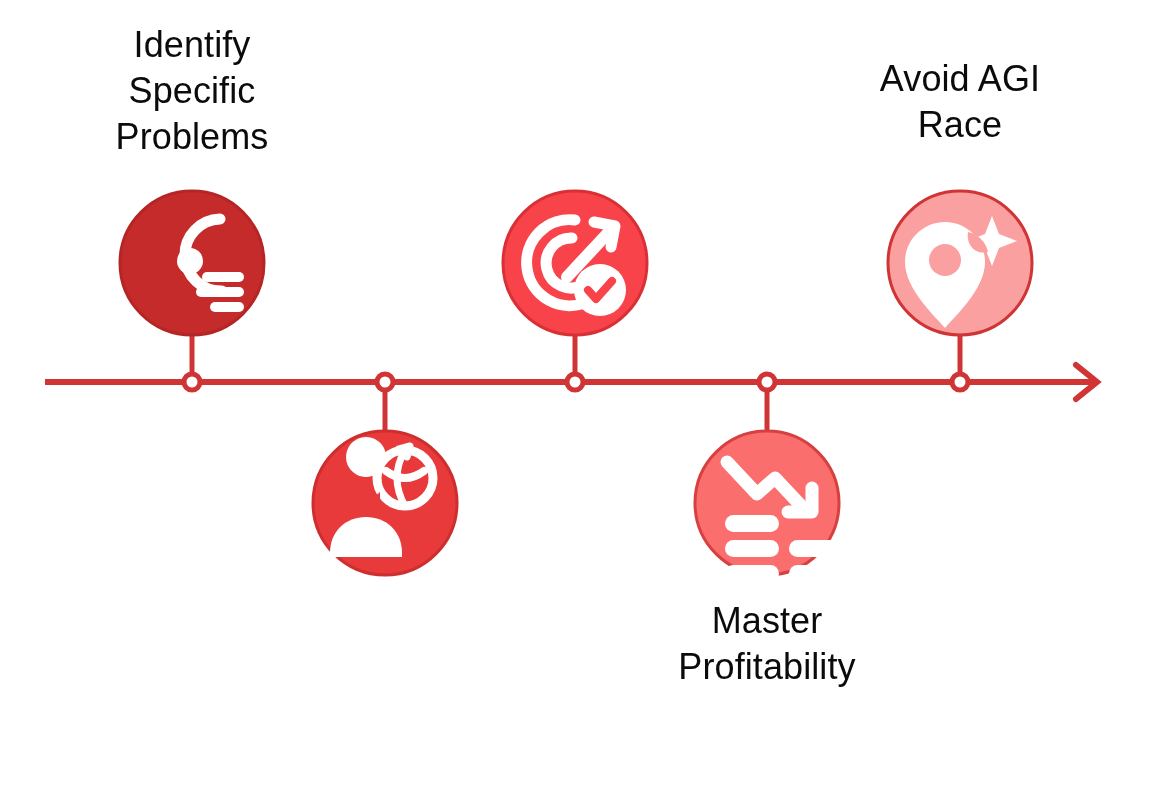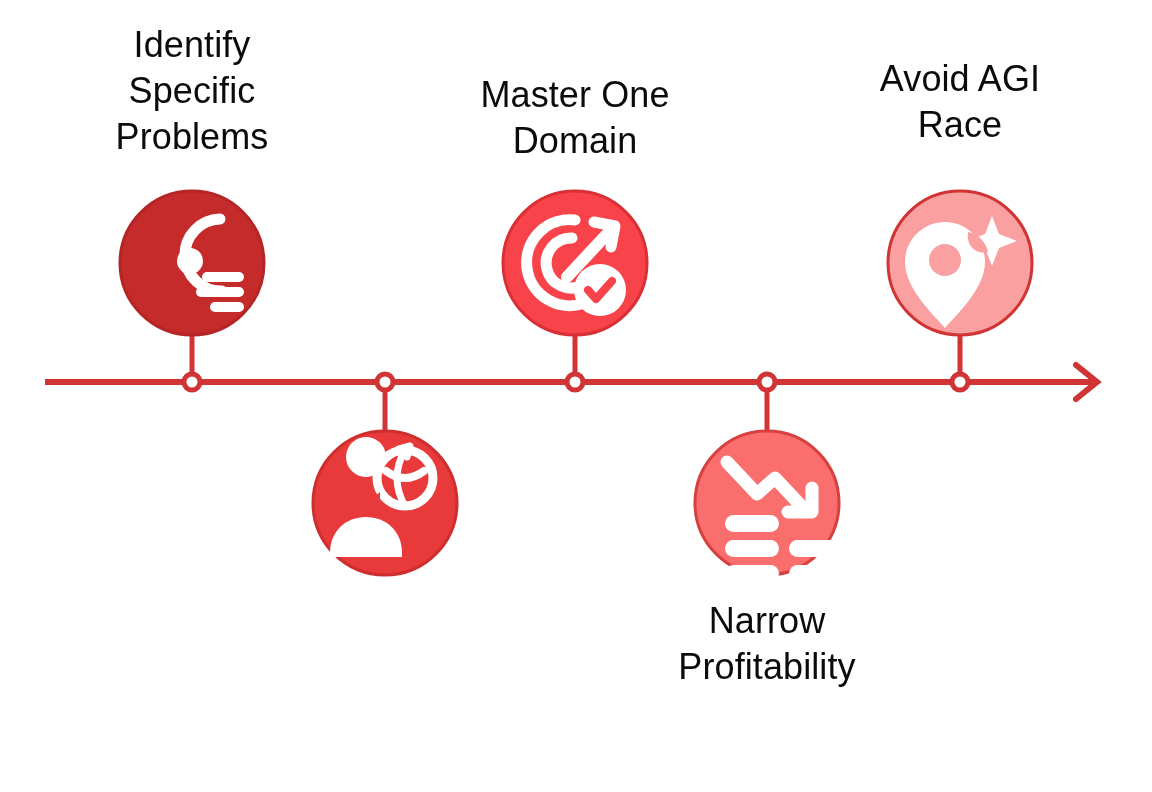--- a/index.html
+++ b/index.html
@@ -114,22 +114,20 @@
       <circle cx="767" cy="382" r="8" fill="#ffffff" stroke="#D03434" stroke-width="5"></circle>
       <circle cx="960" cy="382" r="8" fill="#ffffff" stroke="#D03434" stroke-width="5"></circle>
     </g>
   </svg>
 
   <div class="node-label" style="left:52px;top:22px;width:280px;">Identify
 Specific
 Problems</div>
 
 
-  <div class="node-label" style="left:435px;top:72px;width:280px;">Master One
-Domain</div>
 
-  <div class="node-label" style="left:637px;top:598px;width:260px;">Narrow
+  <div class="node-label" style="left:637px;top:598px;width:260px;">Master
 Profitability</div>
 
   <div class="node-label" style="left:830px;top:56px;width:260px;">Avoid AGI
 Race</div>
 
 </div>
 
 </body></html>

